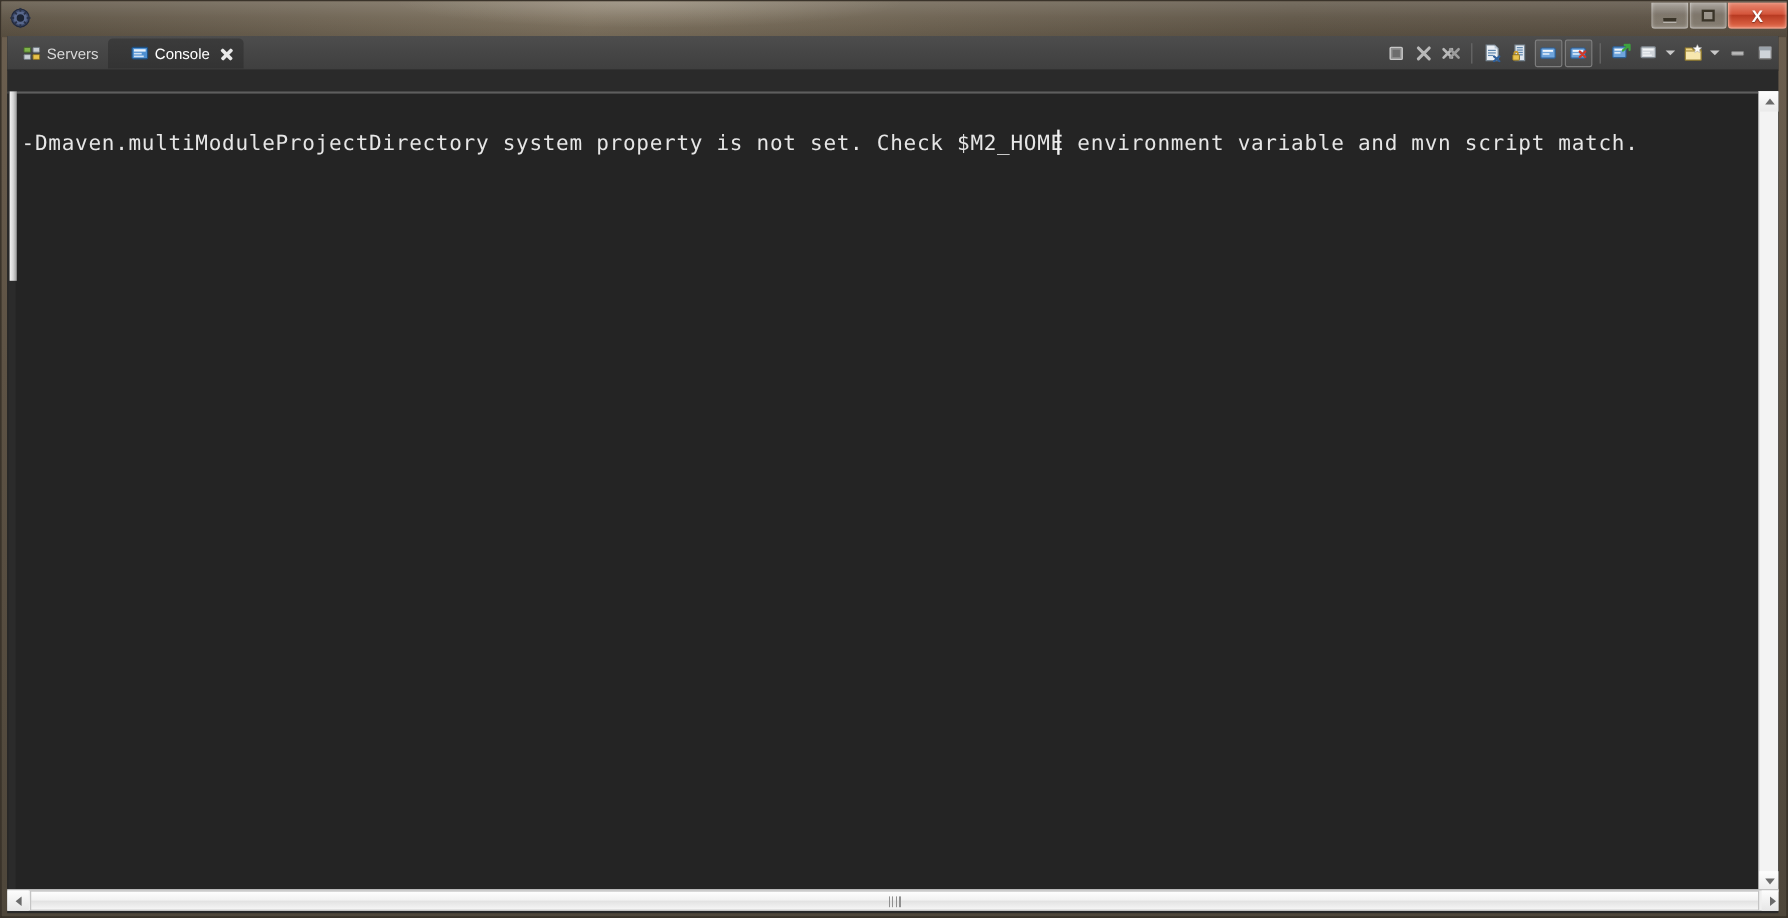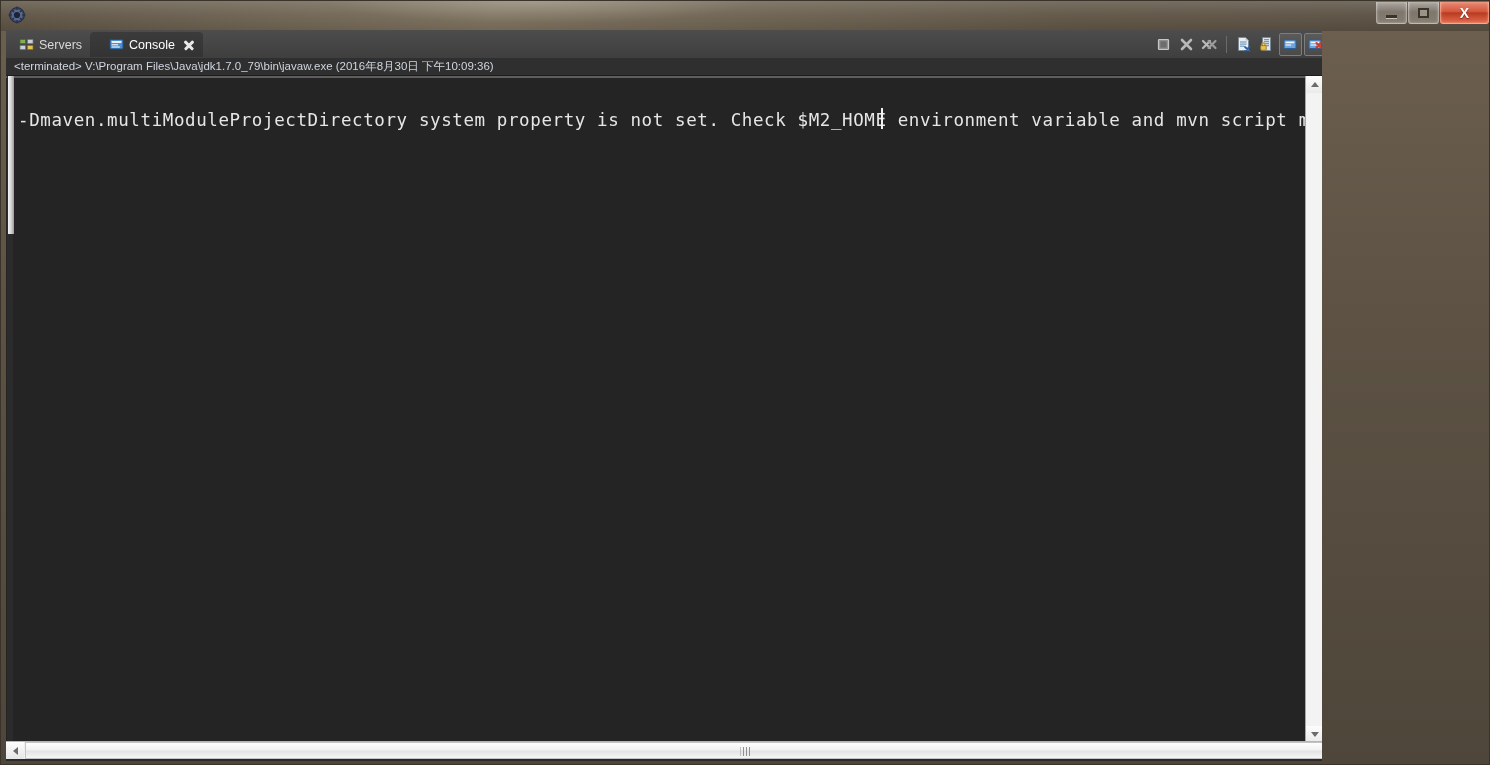--- a/index.html
+++ b/index.html
@@ -109,21 +109,21 @@
     width: 11px; height: 10px;
     border: 2px solid #3a3428;
     box-sizing: border-box;
     background: rgba(255,255,255,0.2);
   }
 
   
   #workbench {
     position: absolute;
     left: 5px; top: 29px;
-    width: 1316px; height: 731px;
+    width: 1476px; height: 731px;
     background: #2a2a2a;
     overflow: hidden;
   }
 
   
   #tab-bar {
     position: absolute;
     left: 0; top: 0;
     width: 1480px; height: 28px;
     background: linear-gradient(180deg, #4d4d4d 0%, #454545 55%, #3f3f3f 100%);
@@ -518,23 +518,20 @@
 
         <div class="tbtn">
           <svg width="16" height="16" viewBox="0 0 16 16" class="ico">
             <rect x="3" y="3" width="10" height="10" rx="0.6" fill="#cfd4da" stroke="#7c7c7c" stroke-width="1"></rect>
             <rect x="3" y="3" width="10" height="3" fill="#9aa2aa"></rect>
           </svg>
         </div>
       </div>
     </div>
 
-    <div id="console-header">
-      <div id="console-header-text">&lt;terminated&gt; V:\Program Files\Java\jdk1.7.0_79\bin\javaw.exe (2016年8月30日 下午10:09:36)</div>
-    </div>
 
     <div id="console-area">
       <div id="console-top-line"></div>
 
       <div id="left-strip">
         <div id="left-thumb"></div>
       </div>
 
       <div id="console-text">-Dmaven.multiModuleProjectDirectory system property is not set. Check $M2_HOME environment variable and mvn script match.</div>
       <div id="caret"></div>

